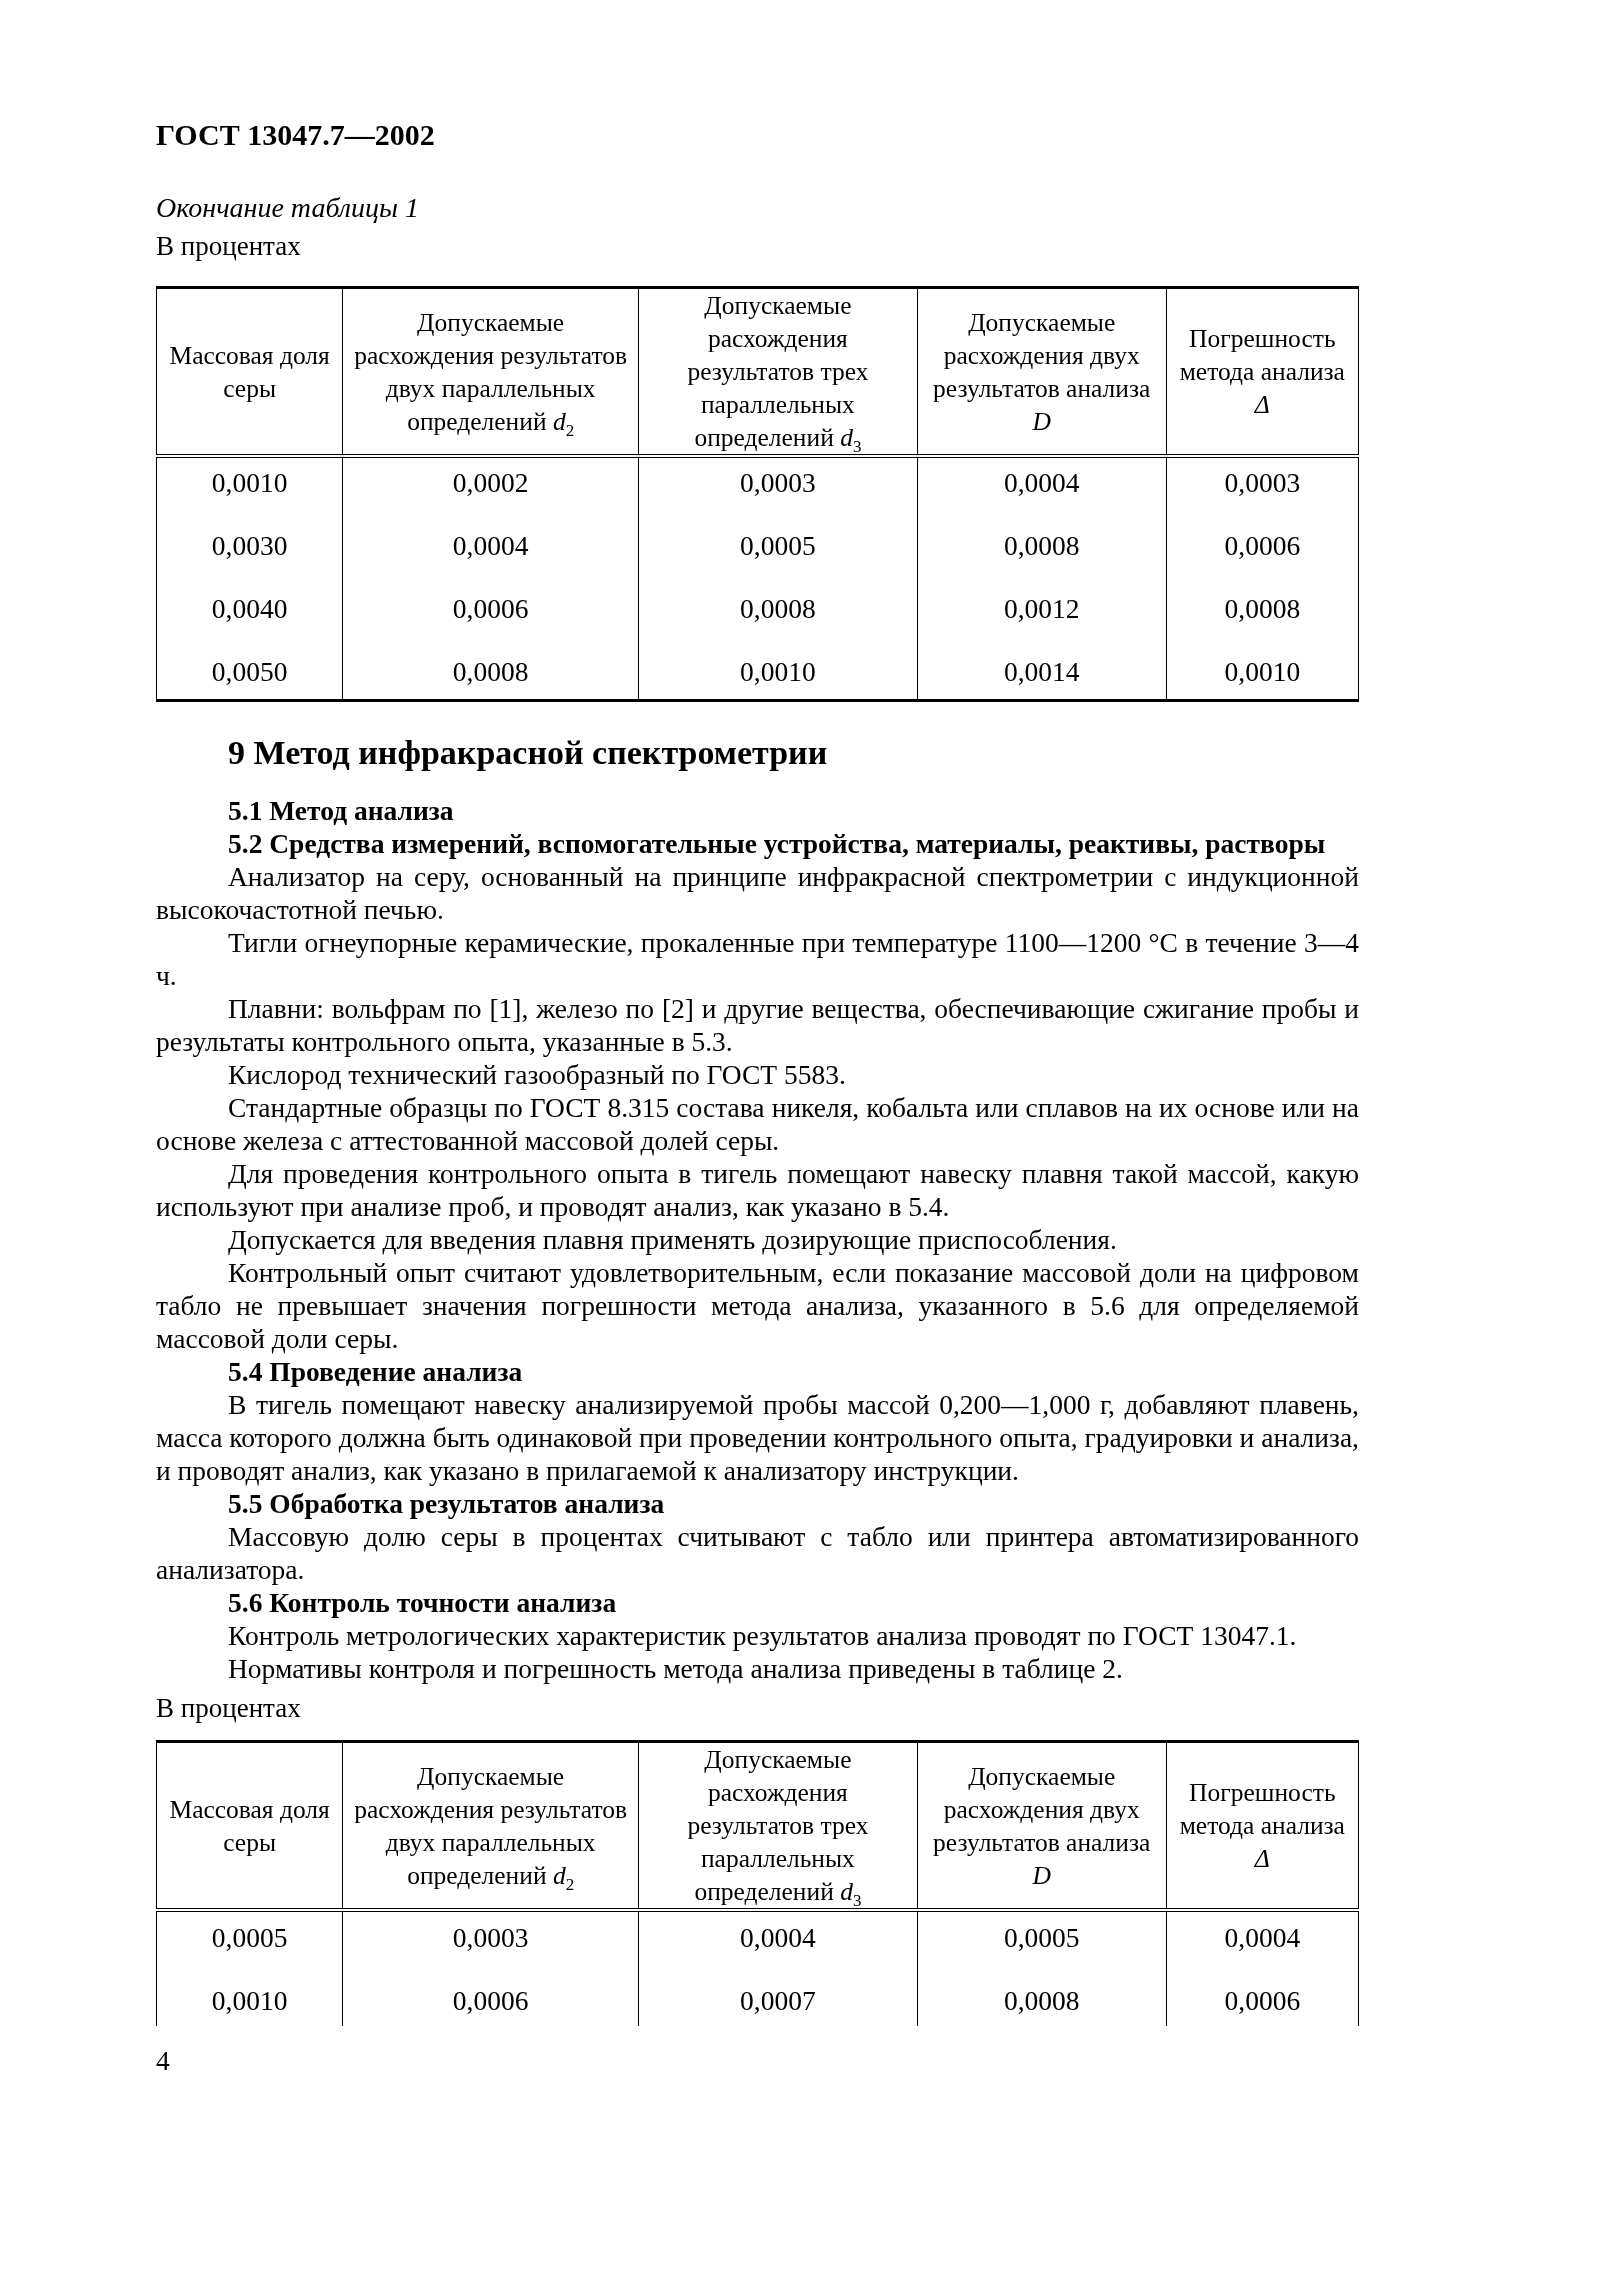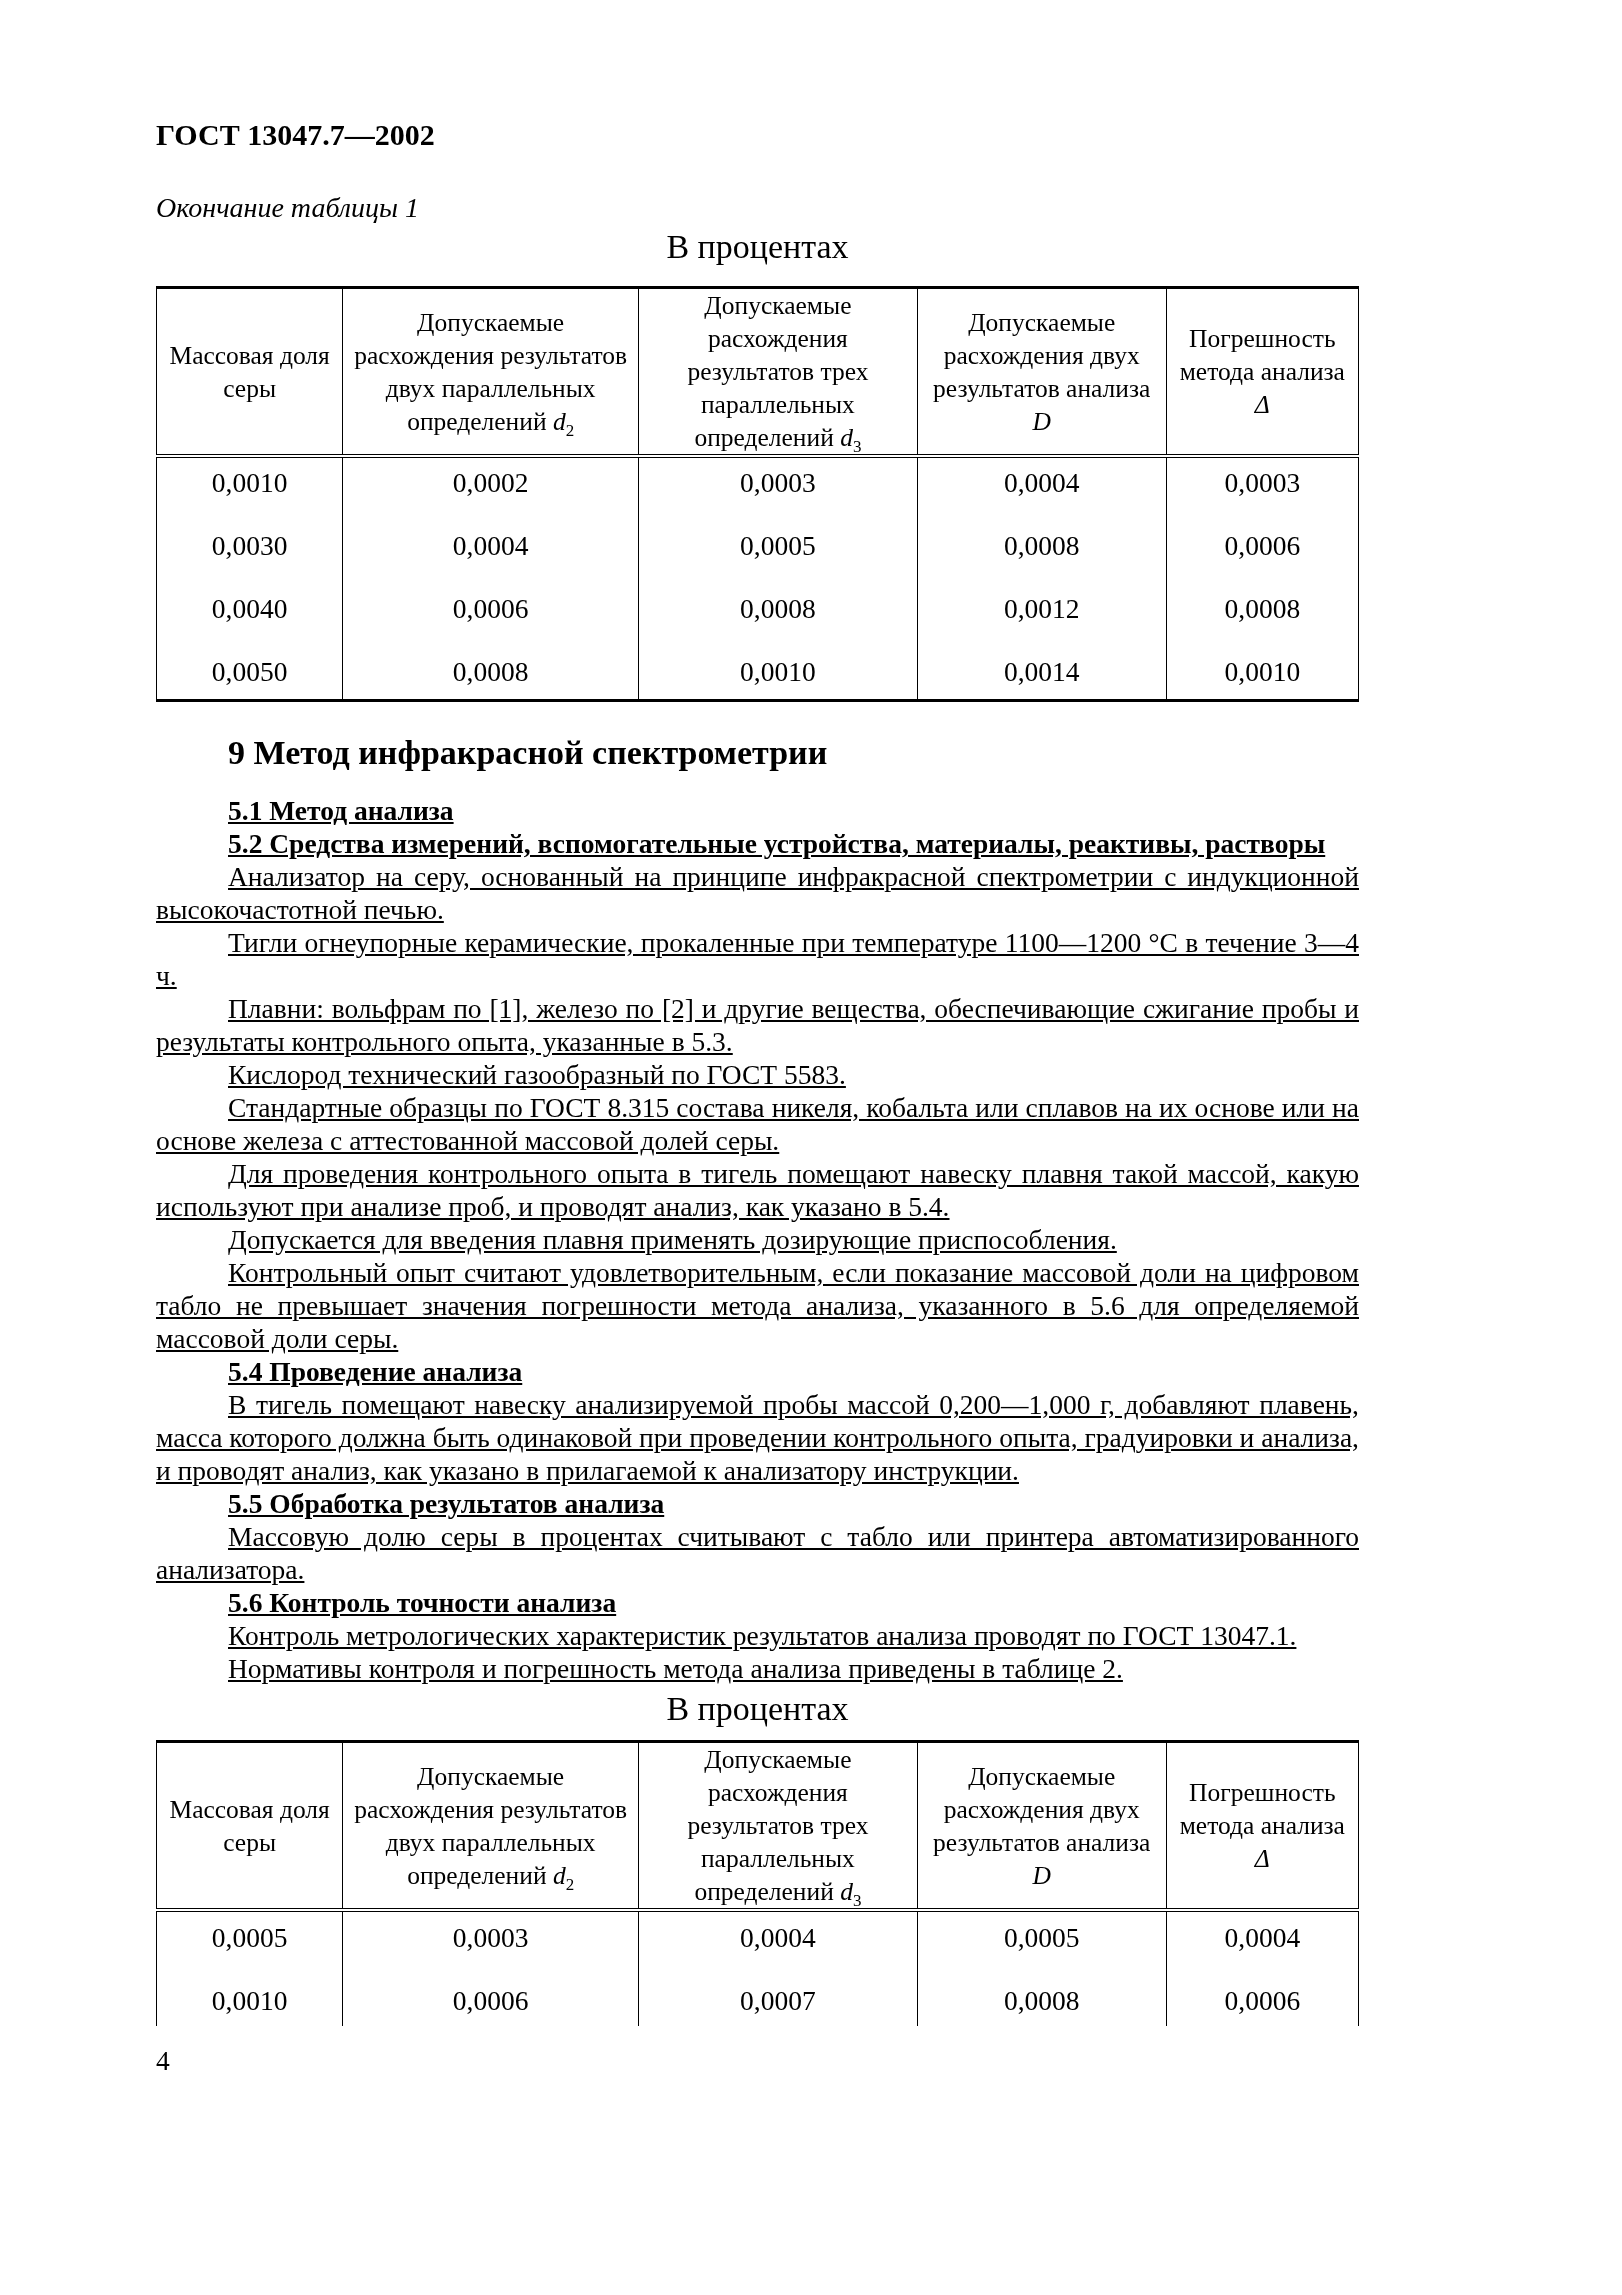--- a/index.html
+++ b/index.html
@@ -5,33 +5,33 @@
   html,body { margin:0; padding:0; background:#ffffff; }
   .page {
     width:1494px; height:2295px; box-sizing:border-box;
     padding:119px 135px 0 156px;
     background:#ffffff; color:#000;
     font-family:"Liberation Serif","DejaVu Serif",serif;
     position:relative; overflow:hidden;
   }
   .doc-header { font-weight:bold; font-size:30px; line-height:31px; }
   .continuation { font-style:italic; font-size:28px; line-height:31px; margin:42px 0 0 0; }
-  .units { font-size:34px; line-height:29px; text-align:center; margin:9.2px 0 0 0; }
+  .units { font-size:27px; line-height:29px; text-align:left; margin:9.2px 0 0 0; }
   table { border-collapse:collapse; width:100%; table-layout:fixed; margin-top:25px; border-top:3.3px solid #000; }
   table.t1 { border-bottom:3.3px solid #000; }
   th, td { border-left:1.3px solid #000; border-right:1.3px solid #000; text-align:center; font-weight:normal; padding:16px; }
   thead th { height:110px; font-size:25.5px; line-height:33px; vertical-align:middle; border-bottom:4.6px double #000; padding:0 9.2px; }
   tbody td { font-size:27.5px; line-height:31px; }
   tbody tr:first-child td { padding-top:9.2px; }
   table.t1 tbody tr:last-child td { padding-bottom:11.8px; }
   table.t2 tbody tr:last-child td { padding-bottom:10.5px; }
   i.var { font-style:italic; }
   sub { font-size:17px; line-height:0; }
   .section-heading { font-size:34px; line-height:39px; font-weight:bold; margin:31px 0 0 0; text-indent:72px; }
-  .body-text { margin-top:22px;text-decoration:underline; }
+  .body-text { margin-top:22px; }
   .body-text p { margin:0; font-size:27.5px; line-height:33px; text-align:justify; text-indent:72px; }
   .body-text p.sub-heading { font-weight:bold; text-align:left; }
   .tbl-caption { margin:15.7px 0 0 0; font-size:27px; line-height:33px; }
   .cap-label { letter-spacing:6.5px; }
   .page-num { margin:18.3px 0 0 0; font-size:27.5px; line-height:33px; }
 </style>
 </head>
 <body>
 
 <div class="page">

